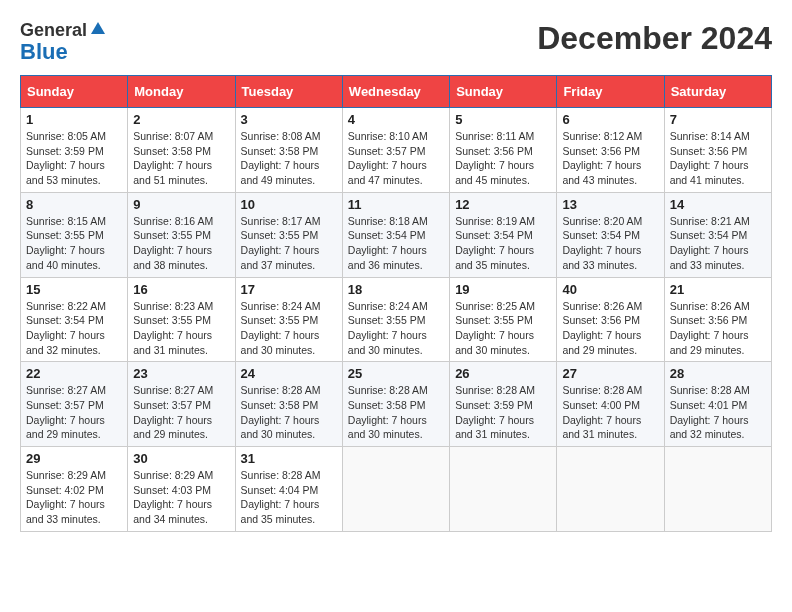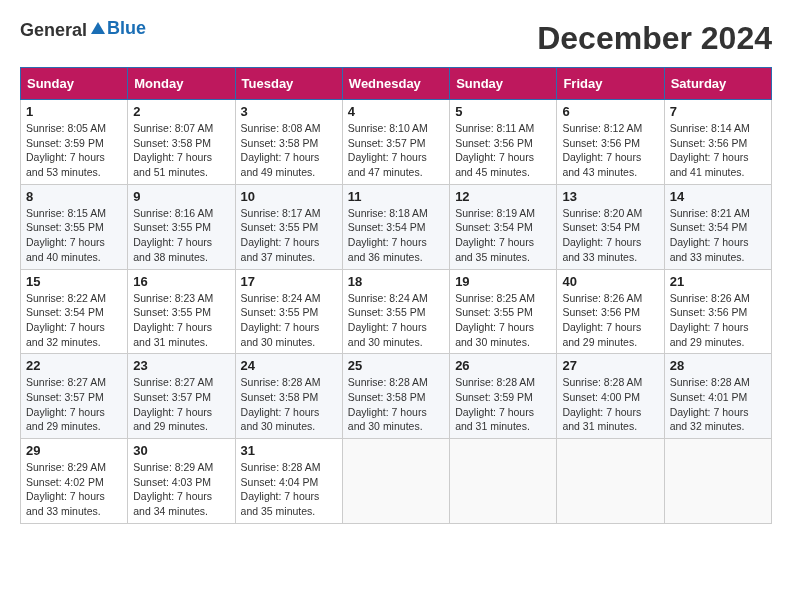--- a/index.html
+++ b/index.html
@@ -11,21 +11,21 @@
       padding: 20px;
     }
     .header-area {
       display: flex;
       justify-content: space-between;
       align-items: flex-start;
       margin-bottom: 10px;
     }
     .logo {
       display: flex;
-      flex-direction: row;
+      flex-direction: column;
       align-items: flex-start;
     }
     .title-area {
       text-align: right;
     }
     .month-title {
       font-size: 32px;
       font-weight: bold;
       color: #333;
       text-align: center;
@@ -33,21 +33,21 @@
     .location {
       font-size: 16px;
       color: #555;
     }
     .calendar {
       width: 100%;
       border-collapse: collapse;
       font-size: 11px;
     }
     .calendar th {
-      background-color: #be185d;
+      background-color: #ef4444;
       color: white;
       padding: 8px 6px;
       text-align: left;
       font-size: 13px;
       font-weight: bold;
       border: 1px solid #2b6cb0;
     }
     .calendar td {
       border: 1px solid #ccc;
       vertical-align: top;
@@ -79,21 +79,21 @@
 <body>
 
 <div class="header-area">
   <div class="logo">
     <div style="display:flex;align-items:center;">
       <span style="font-size:18px;font-weight:bold;color:#333;">General</span>
       <svg width="18" height="18" viewBox="0 0 18 18" style="margin-left:2px;margin-top:-4px;">
         <polygon points="9,2 16,14 2,14" fill="#1a6eb5"></polygon>
       </svg>
     </div>
-    <span style="font-size:18px;font-weight:bold;color:#1a6eb5;margin-top:-2px;">Blue</span>
+    <span style="font-size:22px;font-weight:bold;color:#1a6eb5;margin-top:-2px;">Blue</span>
   </div>
   <div class="title-area">
     <div class="month-title">December 2024</div>
   </div>
 </div>
 
 <table class="calendar">
   <thead>
     <tr>
     <th>Sunday</th>

